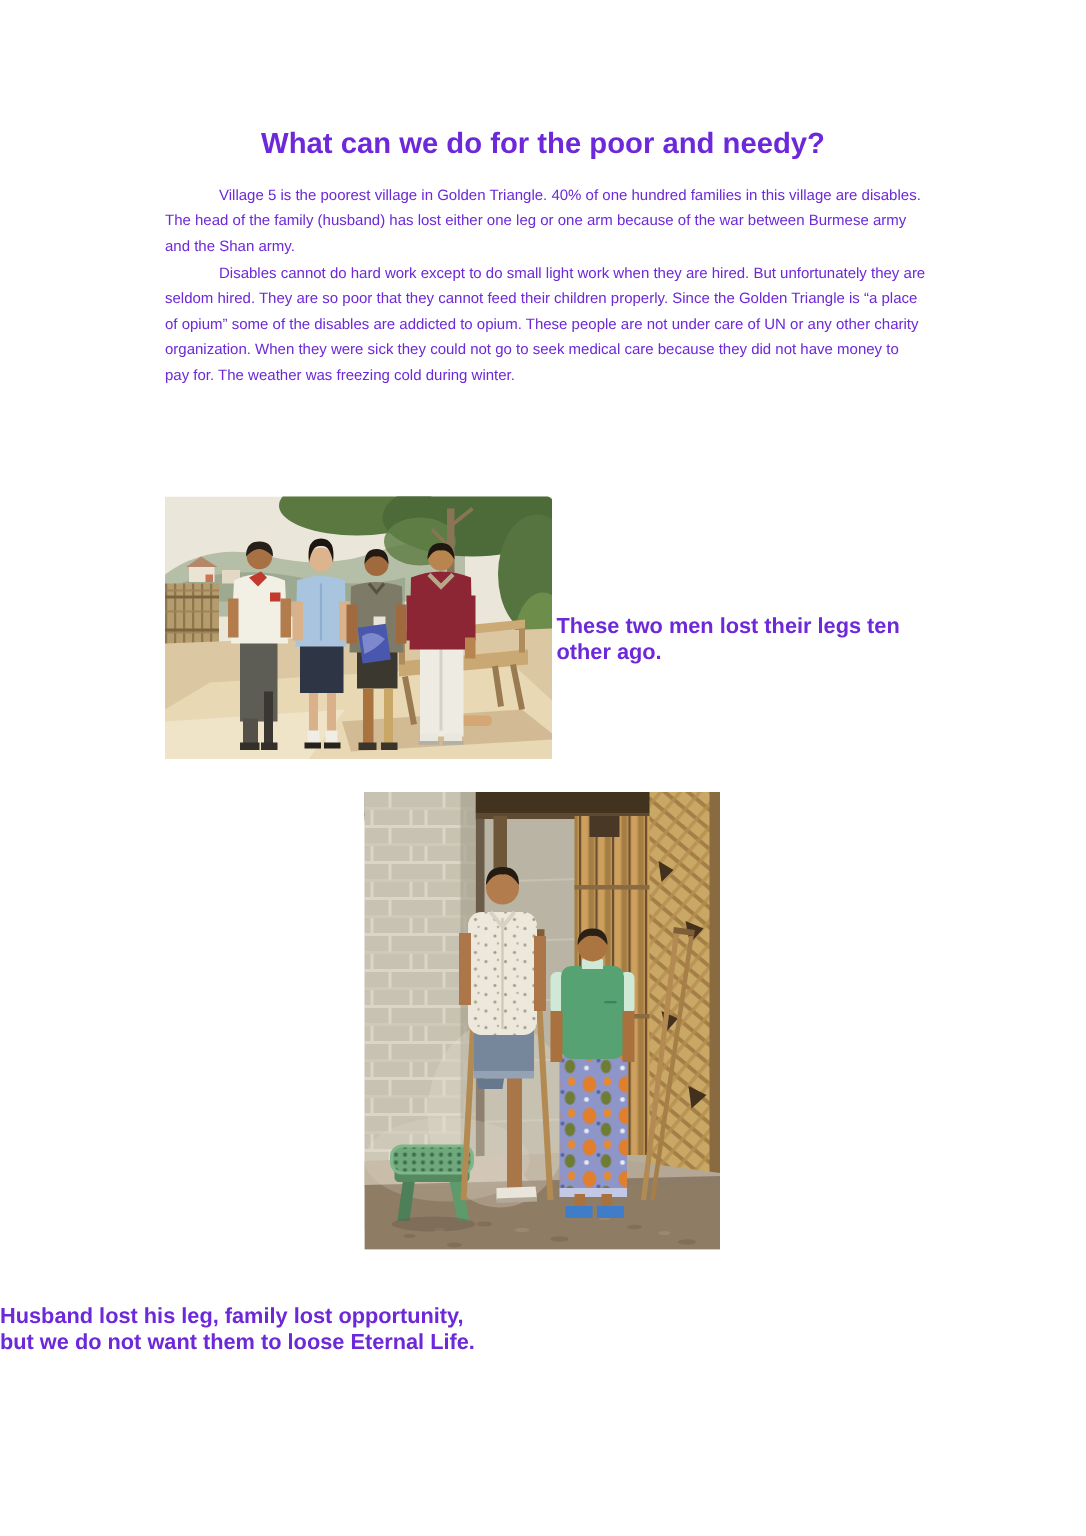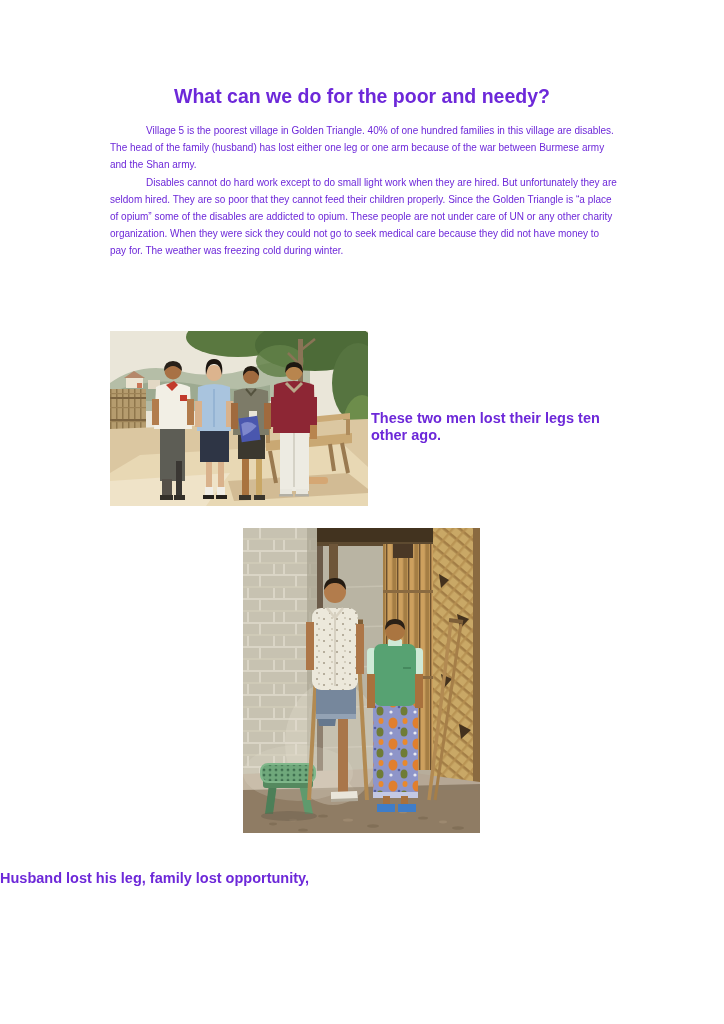--- a/index.html
+++ b/index.html
@@ -271,15 +271,16 @@
       <g>
         <path d="M208,94 L186,272" stroke="#b28a52" stroke-width="3.5"></path>
         <path d="M218,96 L192,272" stroke="#a57e48" stroke-width="3"></path>
         <path d="M206,92 L220,94" stroke="#7e5f38" stroke-width="4"></path>
       </g>
     </svg>
   </figure>
 
   <div class="caption" id="caption2">
     <div>Husband lost his leg, family lost opportunity,</div>
+    <div>but we do not want them to loose Eternal Life.</div>
   </div>
 
 </div>
 
 </body></html>

